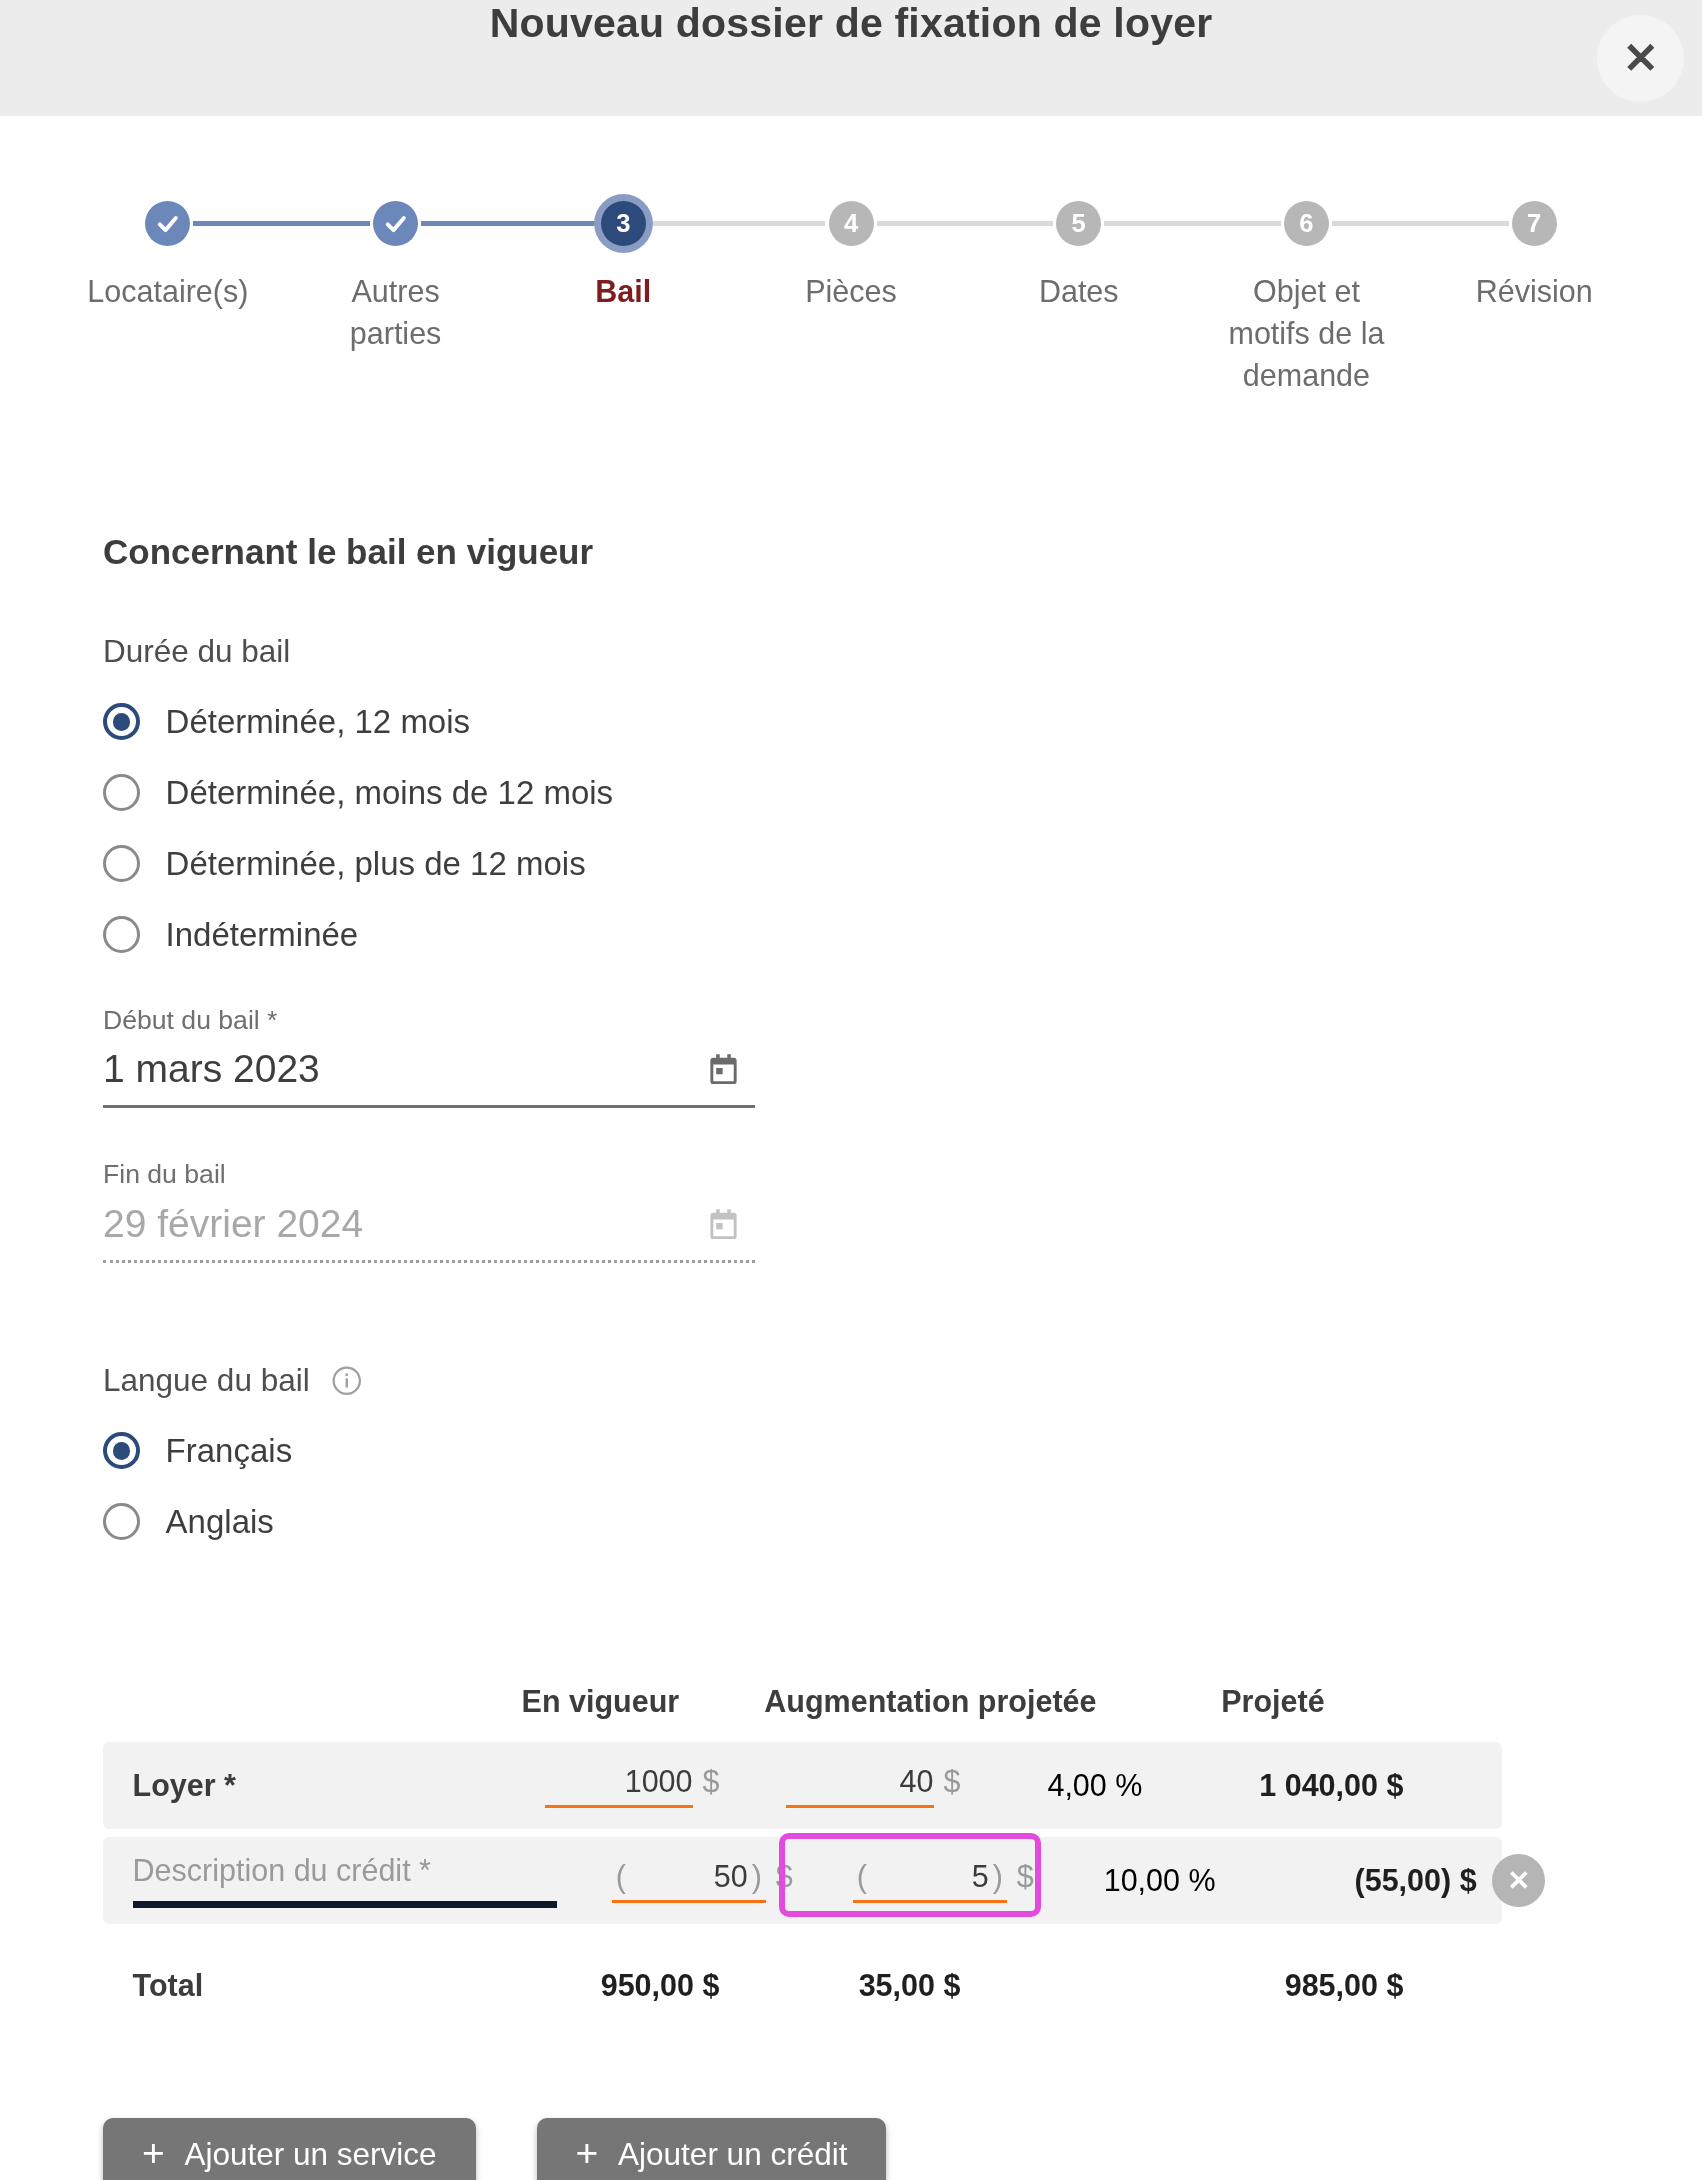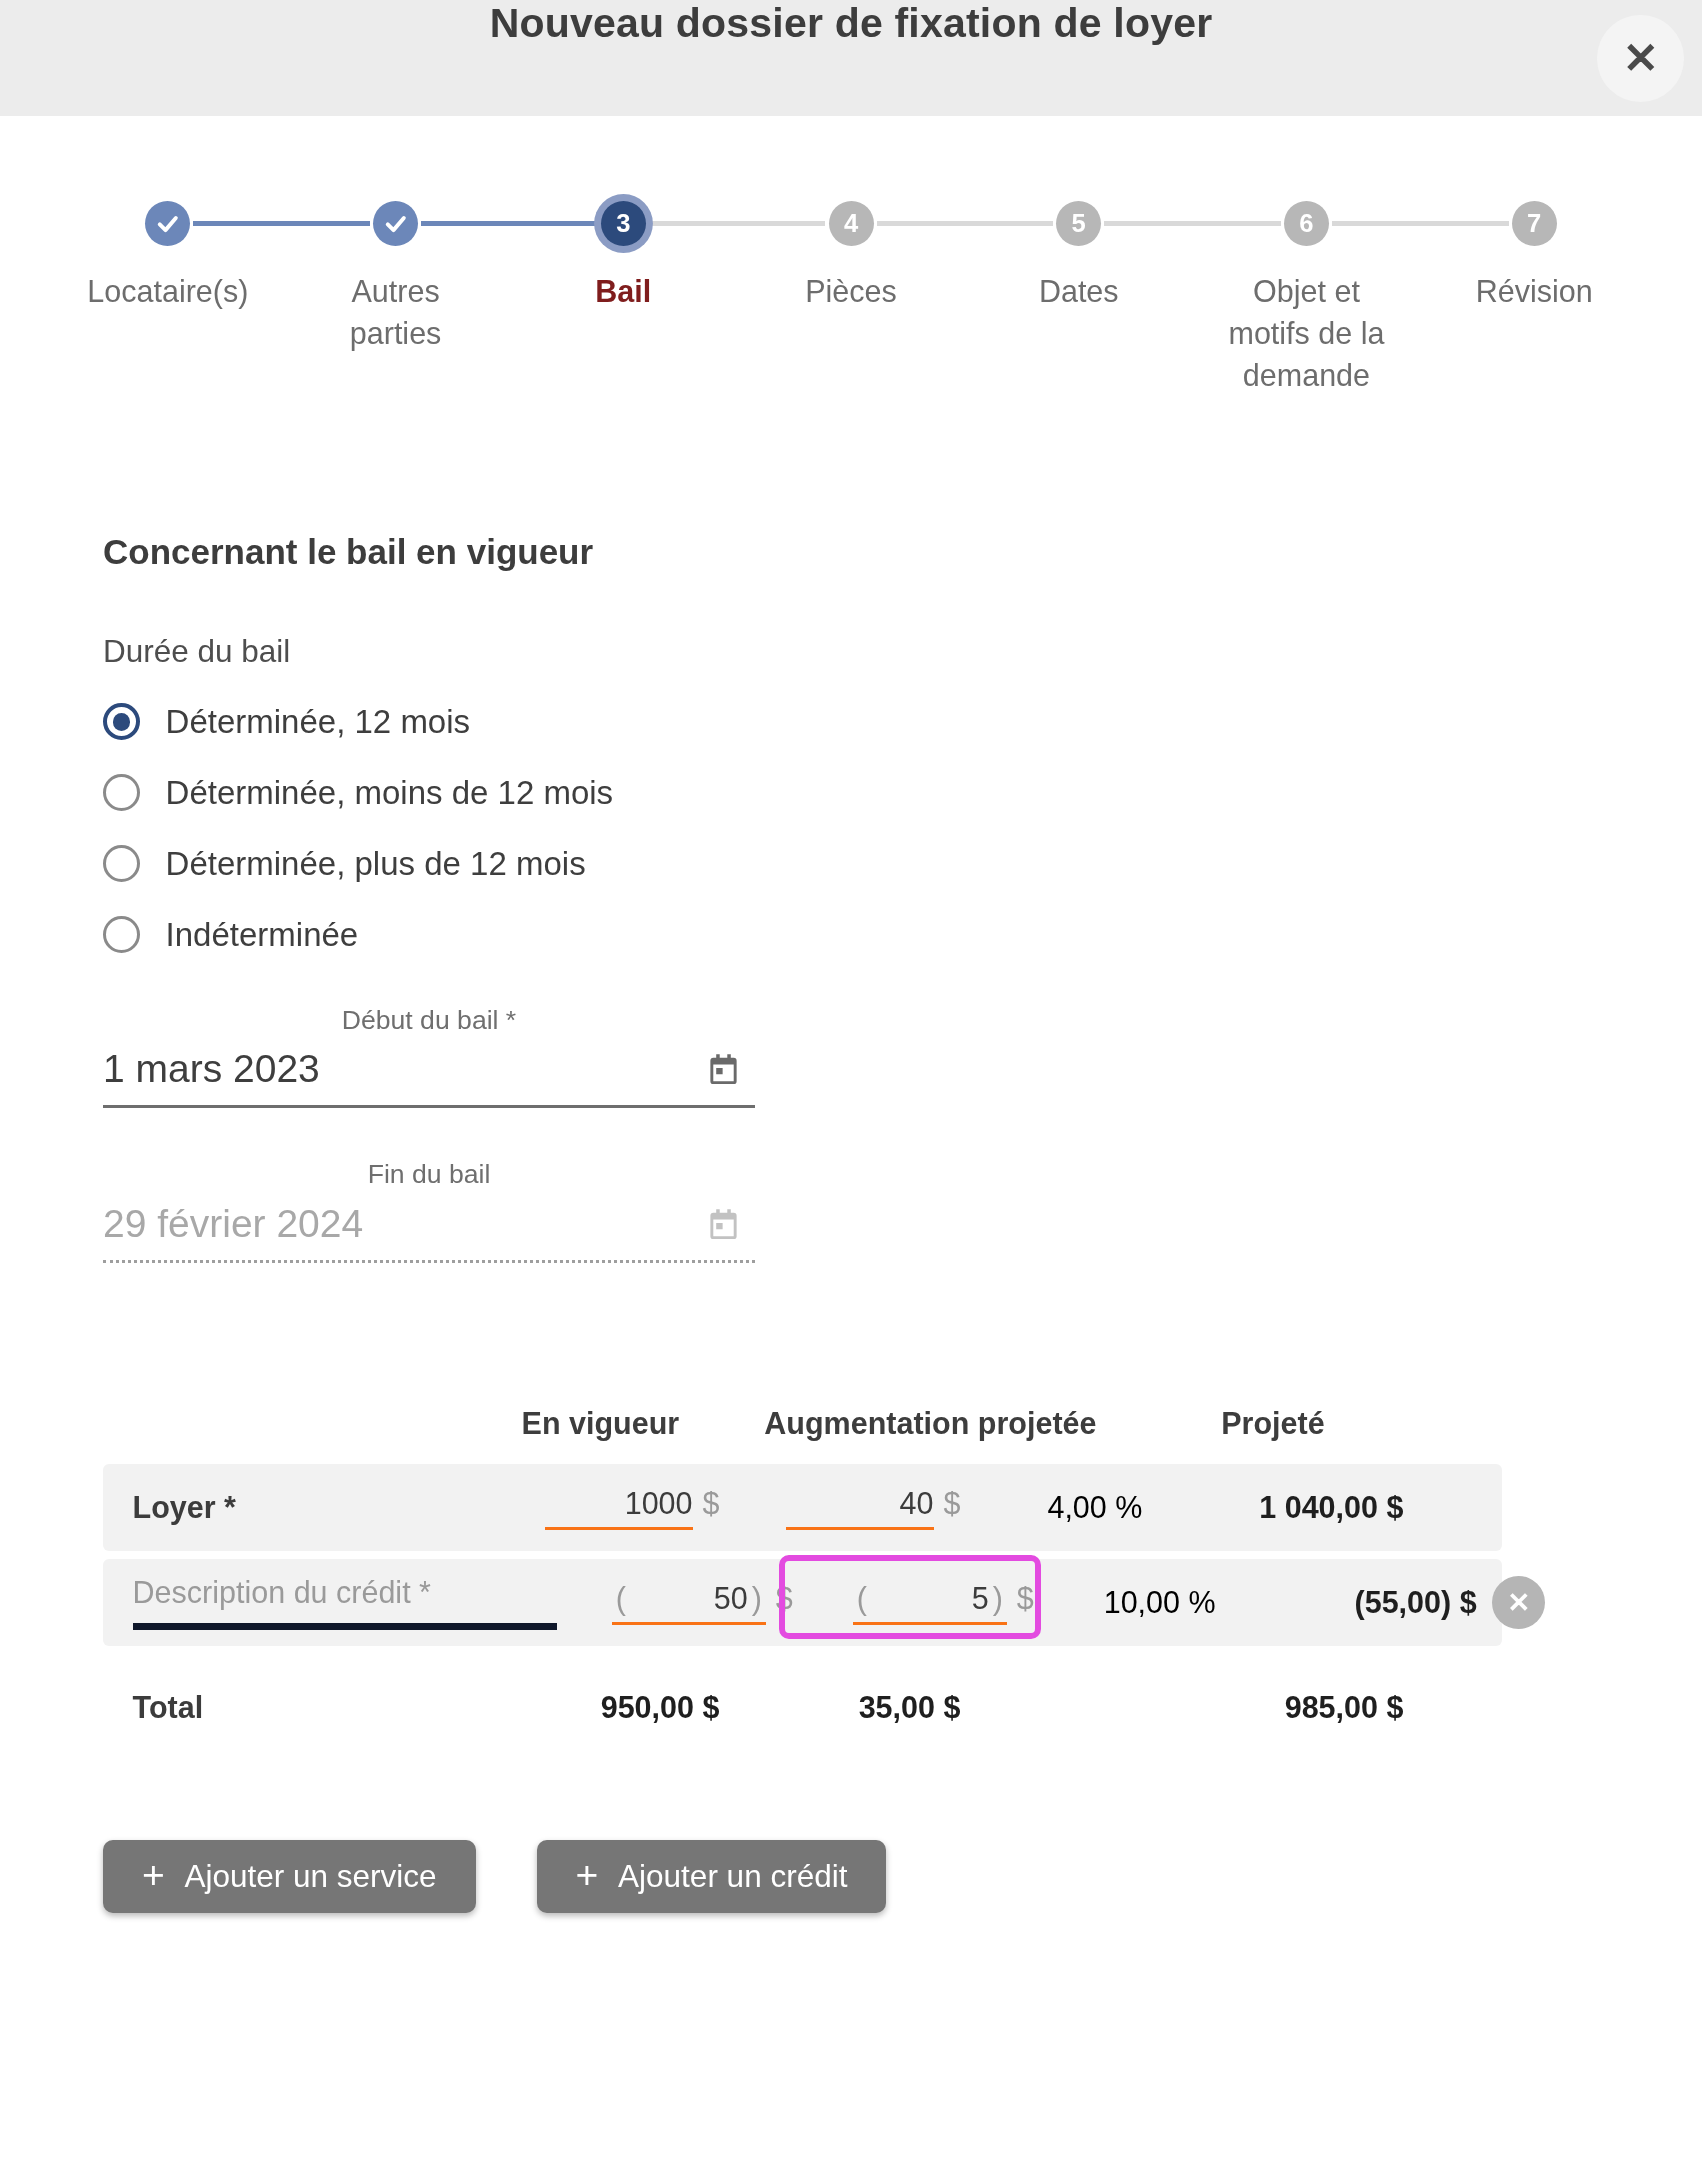--- a/index.html
+++ b/index.html
@@ -40,21 +40,21 @@
   .radio-group { margin-top: 15.8px; }
   .radio-option { display: flex; align-items: center; gap: 25.6px; margin-top: 33px; cursor: pointer; }
   .radio-circle { width: 37px; height: 37px; border-radius: 50%; border: 3px solid #8a8a8a; flex: 0 0 auto;
     display: flex; align-items: center; justify-content: center; background: #fff; }
   .radio-option.selected .radio-circle { border: 4.9px solid #2c4a7c; }
   .radio-dot { width: 17.7px; height: 17.7px; border-radius: 50%; background: transparent; }
   .radio-option.selected .radio-dot { background: #2c4a7c; }
   .radio-text { font-size: 33px; color: #3e3e3e; }
 
   .date-field { margin-top: 51px; width: 652px; }
-  .date-label { font-size: 26.6px; color: #6f6f6f; text-align: center; }
+  .date-label { font-size: 26.6px; color: #6f6f6f; }
   .date-input-wrap { margin-top: 5.9px; display: flex; align-items: center; justify-content: space-between;
     border-bottom: 3px solid #6e6e6e; padding: 5.9px 13.8px 13.8px 0; }
   .date-field.disabled .date-input-wrap { border-bottom: 3.9px dotted #9e9e9e; }
   .date-input { border: none; outline: none; background: transparent; font-size: 39px; color: #3e3e3e;
     font-family: inherit; width: 512px; }
   .date-field.disabled .date-input { color: #a8a8a8; }
   .calendar-icon { width: 35px; height: 35px; color: #6a6a6a; cursor: pointer; }
   .date-field.disabled .calendar-icon { color: #c2c2c2; }
 
   .lang-section { margin-top: 99px; }
@@ -218,20 +218,44 @@
     <div class="date-field disabled">
       <div class="date-label">Fin du bail</div>
       <div class="date-input-wrap">
         <input class="date-input" readonly="" disabled="" value="29 février 2024" style="">
         <svg class="calendar-icon" viewBox="0 0 24 24" fill="currentColor">
             <path d="M7 1.5v2.5h-2a2 2 0 0 0-2 2v14a2 2 0 0 0 2 2h14a2 2 0 0 0 2-2v-14a2 2 0 0 0-2-2h-2v-2.5h-2.4v2.5h-5.2v-2.5zM5 8.6h14v11.4h-14zm2 2.4v4.2h4.4v-4.2z"></path>
           </svg>
       </div>
     </div>
 
+    <div class="lang-section">
+      <div class="group-label">
+        <span>Langue du bail</span>
+        <svg class="info-icon" viewBox="0 0 24 24">
+            <circle cx="12" cy="12" r="10" fill="none" stroke="currentColor" stroke-width="1.7"></circle>
+            <rect x="11.1" y="10.2" width="1.8" height="7" fill="currentColor"></rect>
+            <rect x="11.1" y="6.4" width="1.8" height="2" fill="currentColor"></rect>
+          </svg>
+      </div>
+      <div class="radio-group">
+        <div class="radio-option selected">
+          <span class="radio-circle">
+              <span class="radio-dot"></span>
+            </span>
+          <span class="radio-text">Français</span>
+        </div>
+        <div class="radio-option">
+          <span class="radio-circle">
+              <span class="radio-dot"></span>
+            </span>
+          <span class="radio-text">Anglais</span>
+        </div>
+      </div>
+    </div>
 
     <div class="rent-table">
       <div class="t-header">
         <div></div>
         <div class="th">En vigueur</div>
         <div class="th">Augmentation projetée</div>
         <div class="th">Projeté</div>
         <div></div>
       </div>
 

